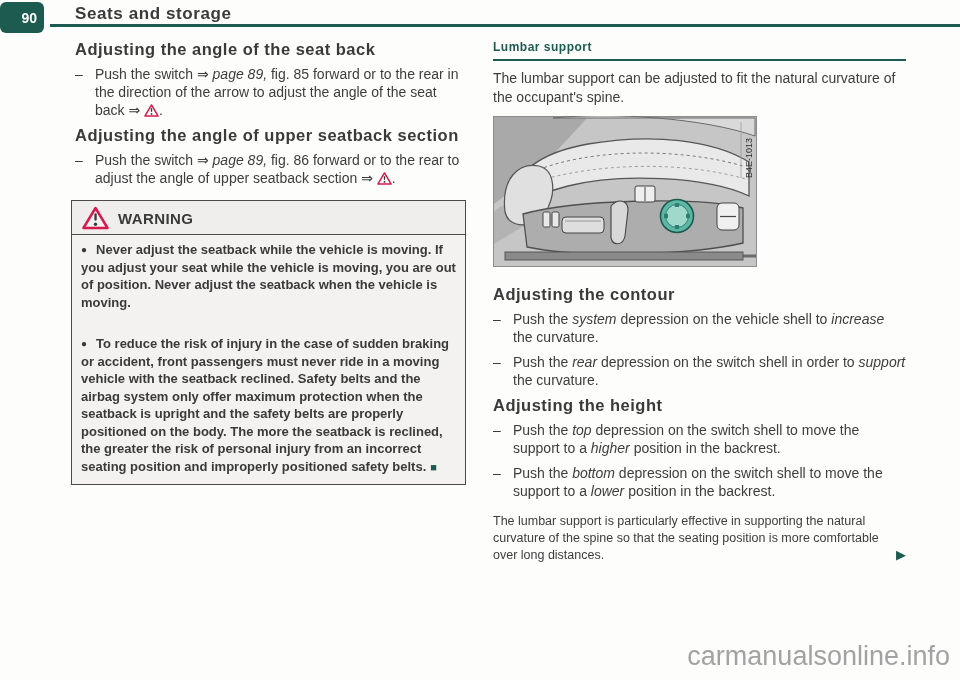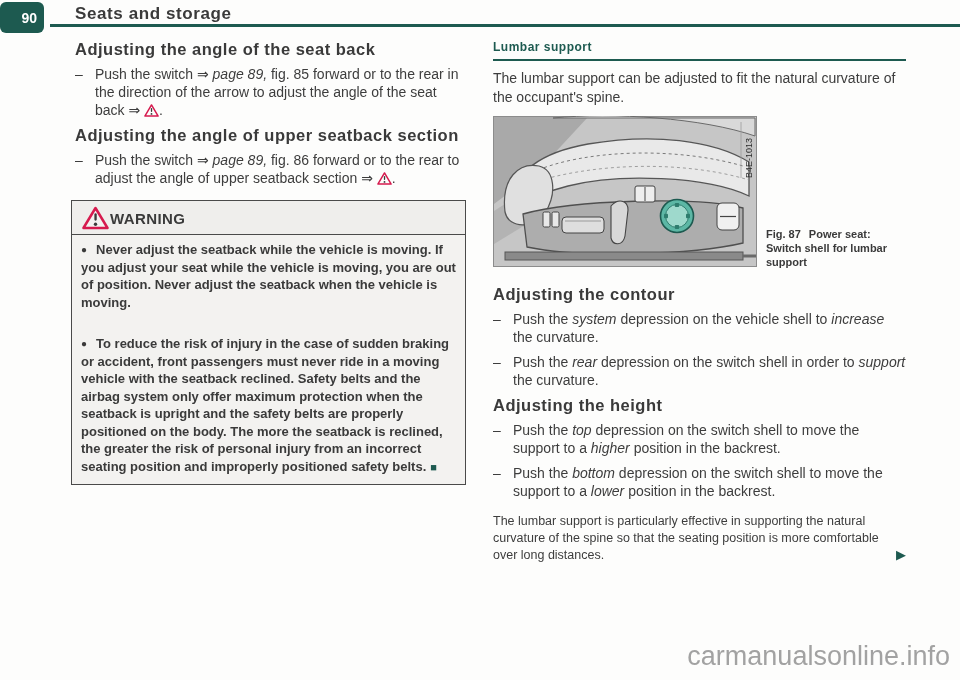--- a/index.html
+++ b/index.html
@@ -27,21 +27,21 @@
   .bullet { display:flex; margin-bottom:7px; font-size:14px; line-height:18px; }
   .bullet .dash { width:20px; flex:none; }
   .bullet .txt { flex:1; }
   .it { font-style:italic; }
 
   .tri-sm { width:15px; height:13px; vertical-align:-2px; display:inline-block; }
 
   
   .warnbox { margin-top:13px; margin-left:-4px; width:395px;
     border:1.6px solid #4a4a4a; background:#f3f2f0; }
-  .warnbox-head { display:flex; align-items:center; gap:1px; padding:5px 10px 4px 10px;
+  .warnbox-head { display:flex; align-items:center; gap:9px; padding:5px 10px 4px 10px;
     border-bottom:1.6px solid #4a4a4a; background:#efeeec; }
   .warnbox-head .tri-lg { width:27px; height:24px; display:block; }
   .warnbox-head .wlabel { font-size:15px; font-weight:bold; color:#3a3a3a; letter-spacing:0.4px; }
   .warnbox-body { padding:6px 9px 8px 9px; }
   .warnbox-body p { font-size:13px; font-weight:bold; line-height:17.5px; color:#3a3a3a;
     margin-bottom:24px; }
   .warnbox-body p:last-child { margin-bottom:0; }
   .wdot { font-size:10px; vertical-align:1px; margin-right:9px; }
   .end-square { color:#1d5a50; font-size:11px; margin-left:4px; }
 
@@ -162,23 +162,20 @@
           <rect x="224" y="87" width="22" height="27" rx="5" fill="#f0f0f0" stroke="#444"></rect>
           <line x1="227" y1="100.5" x2="243" y2="100.5" stroke="#444" stroke-width="1.2"></line>
 
           <rect x="12" y="136" width="238" height="8" fill="#8a8a8a" stroke="#565656"></rect>
           <line x1="250" y1="140" x2="263" y2="140" stroke="#6a6a6a" stroke-width="3"></line>
 
           <line x1="248" y1="6" x2="248" y2="62" stroke="#9d9d9d" stroke-width="0.8"></line>
           <text transform="rotate(-90 255 62)" x="255" y="66" font-size="9" fill="#2c2c2c" font-family="Liberation Sans, sans-serif">B4E-1013</text>
         </svg>
       </div>
-      <div class="fig-caption">
-        <span class="fig-num">Fig. 87</span><span>Power seat: Switch shell for lumbar support</span>
-      </div>
     </div>
 
     <h3 class="sec">Adjusting the contour</h3>
     <div class="bullet">
       <span class="dash">–</span>
       <span class="txt"><span>Push the </span><span class="it">system</span><span> depression on the vehicle shell to </span><span class="it">increase</span><span> the curvature.</span></span>
     </div>
     <div class="bullet">
       <span class="dash">–</span>
       <span class="txt"><span>Push the </span><span class="it">rear</span><span> depression on the switch shell in order to </span><span class="it">support</span><span> the curvature.</span></span>

